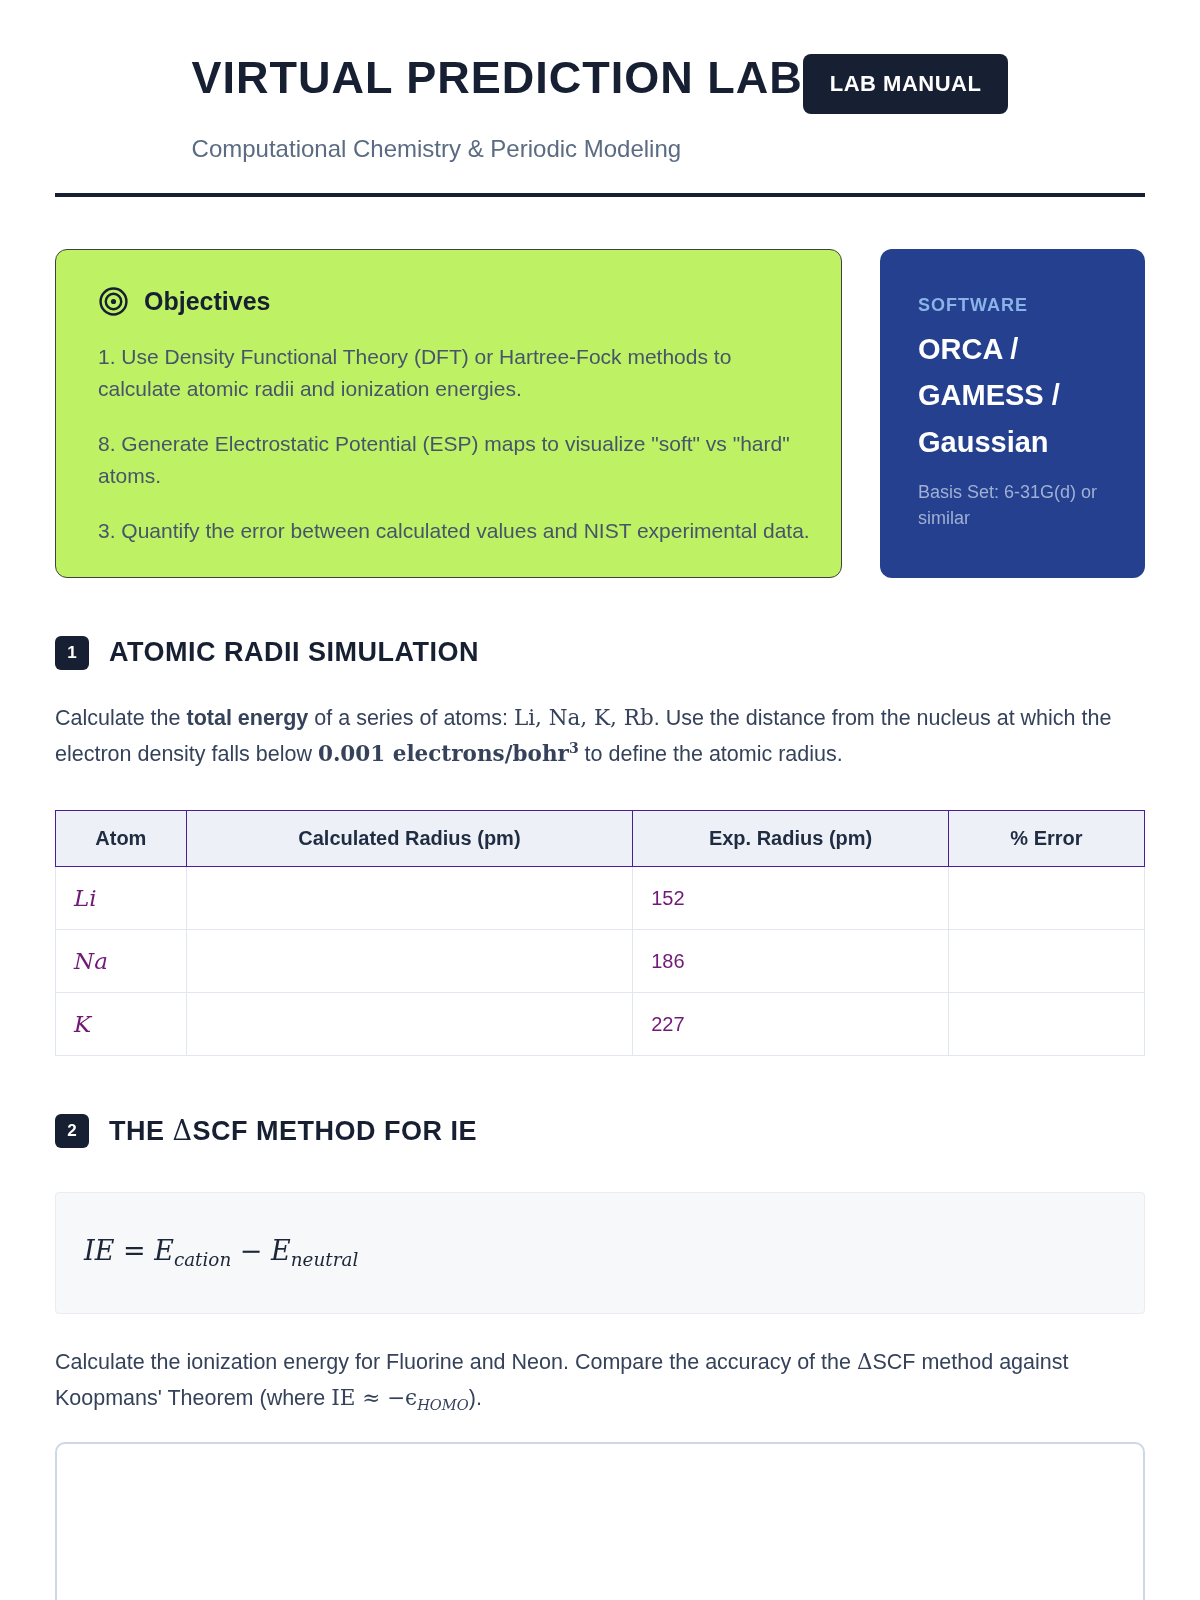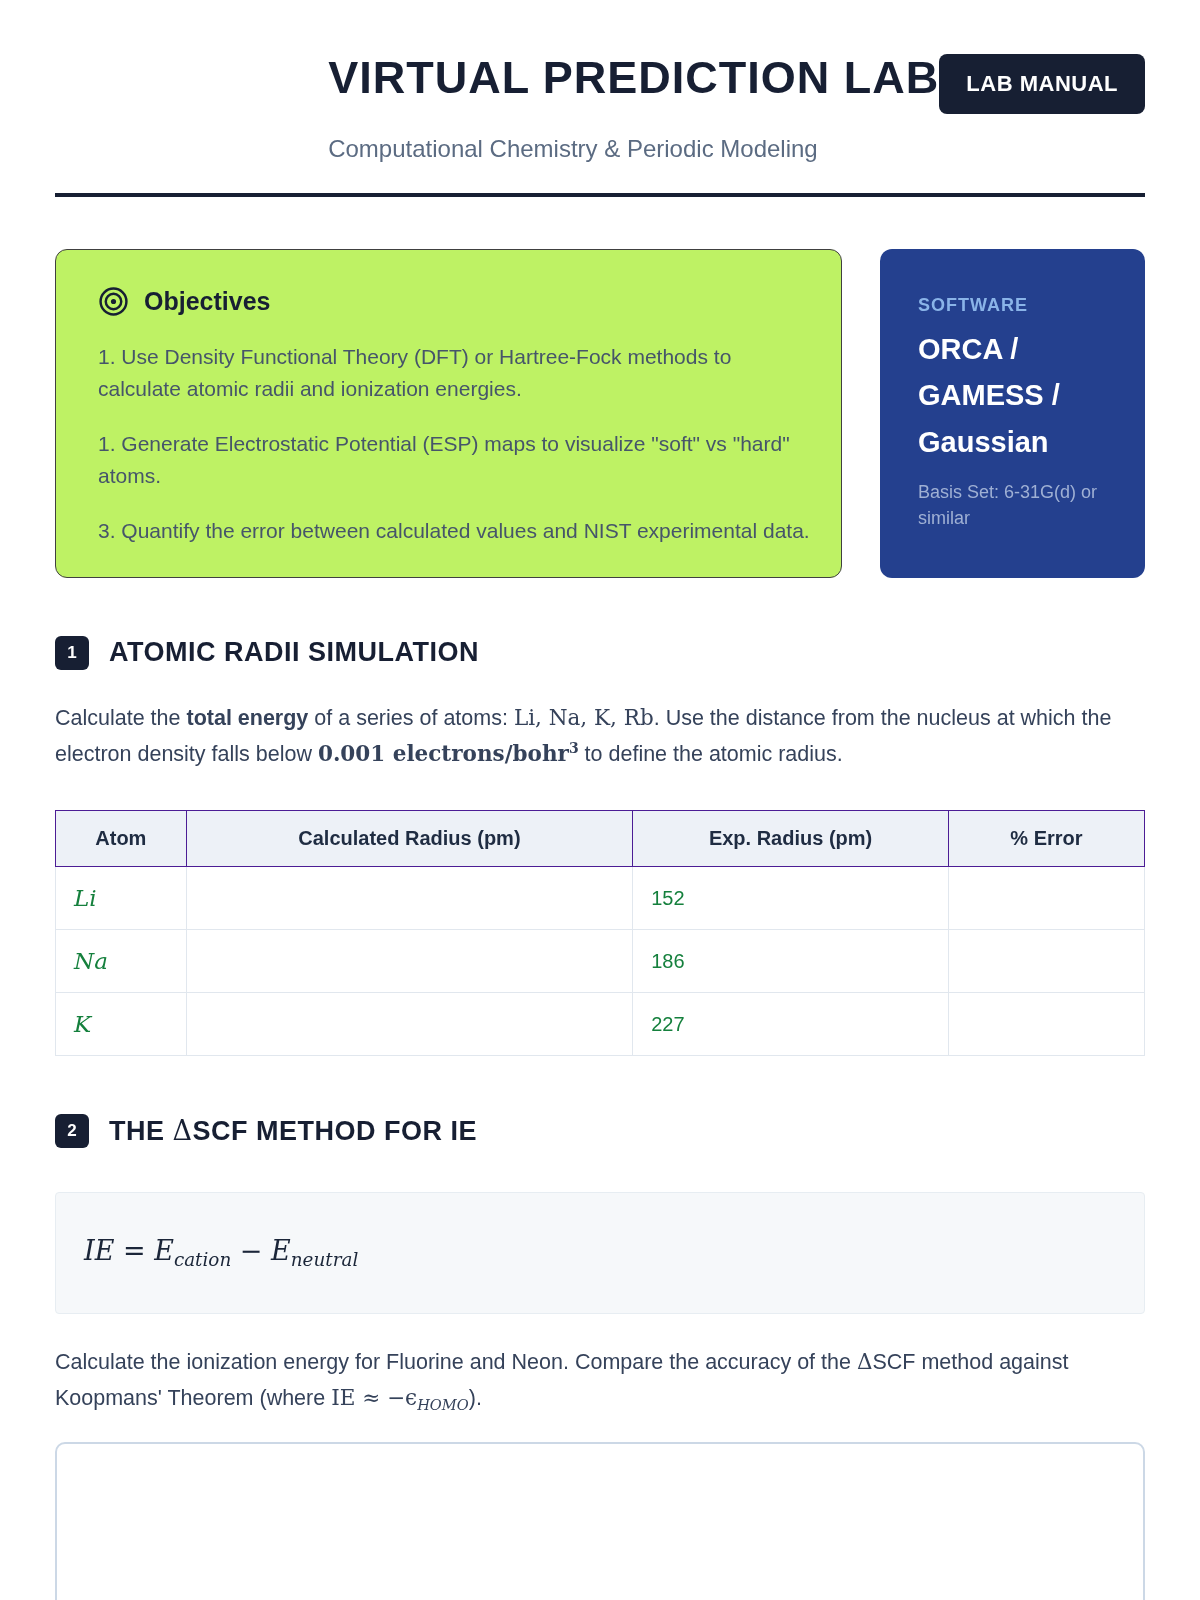--- a/index.html
+++ b/index.html
@@ -6,21 +6,21 @@
   html, body { margin: 0; }
   body {
     width: 1200px; height: 1600px; overflow: hidden;
     background: #ffffff;
     font-family: "Liberation Sans", sans-serif;
     color: #35425a;
   }
   .page { padding: 52px 55px 0 55px; }
 
   
-  .header { display: flex; justify-content: flex-end; align-items: flex-start; }
+  .header { display: flex; justify-content: center; align-items: flex-start; }
   .page-title {
     font-size: 45px; font-weight: bold; color: #171f33;
     letter-spacing: 1px;
   }
   .page-subtitle { margin-top: 31px; font-size: 24px; color: #5b6b82; }
   .lab-badge {
     background: #171f33; color: #ffffff; font-size: 22px; font-weight: bold;
     letter-spacing: 0.5px; padding: 17px 27px; border-radius: 8px; margin-top: 2px;
     cursor: pointer;
   }
@@ -64,21 +64,21 @@
   .body-text sup { font-size: 14px; }
 
   
   table { width: 100%; border-collapse: collapse; margin-top: 38px; }
   th {
     background: #edf1f7; color: #1f2c42; font-size: 20px; font-weight: bold;
     text-align: center; padding: 16px 10px; border: 1px solid #4c1d95;
   }
   td {
     border: 1px solid #e1e7ee; padding: 14px 18px; height: 63px;
-    font-size: 20px; color: #15803d; text-align: left; background: #ffffff;
+    font-size: 20px; color: #701a75; text-align: left; background: #ffffff;
   }
   td.atom-cell { font-family: "DejaVu Serif", serif; font-style: italic; font-size: 23px; }
 
   
   .formula-box {
     margin-top: 44px; background: #f6f8fa; border: 1px solid #e7edf2;
     border-radius: 4px; padding: 42px 28px;
   }
   .formula { font-family: "DejaVu Serif", serif; font-style: italic; font-size: 27px; color: #1b2639; }
   .formula sub, .body-text sub { font-size: 0.68em; font-style: italic; }
@@ -110,21 +110,21 @@
         <span class="obj-icon">
           <svg width="31" height="31" viewBox="0 0 24 24" fill="none" stroke="#171f33" stroke-width="1.9">
             <circle cx="12" cy="12" r="10"></circle>
             <circle cx="12" cy="12" r="6"></circle>
             <circle cx="12" cy="12" r="2" fill="#171f33" stroke="none"></circle>
           </svg>
         </span>
         <h2>Objectives</h2>
       </div>
       <p>1. Use Density Functional Theory (DFT) or Hartree-Fock methods to calculate atomic radii and ionization energies.</p>
-      <p>1. Generate Electrostatic Potential (ESP) maps to visualize "soft" vs "hard" atoms.</p>
+      <p>8. Generate Electrostatic Potential (ESP) maps to visualize "soft" vs "hard" atoms.</p>
       <p>3. Quantify the error between calculated values and NIST experimental data.</p>
     </section>
 
     <aside class="software">
       <div class="sw-label">SOFTWARE</div>
       <div class="sw-name">ORCA / GAMESS / Gaussian</div>
       <div class="sw-basis">Basis Set: 6-31G(d) or similar</div>
     </aside>
   </div>
 

